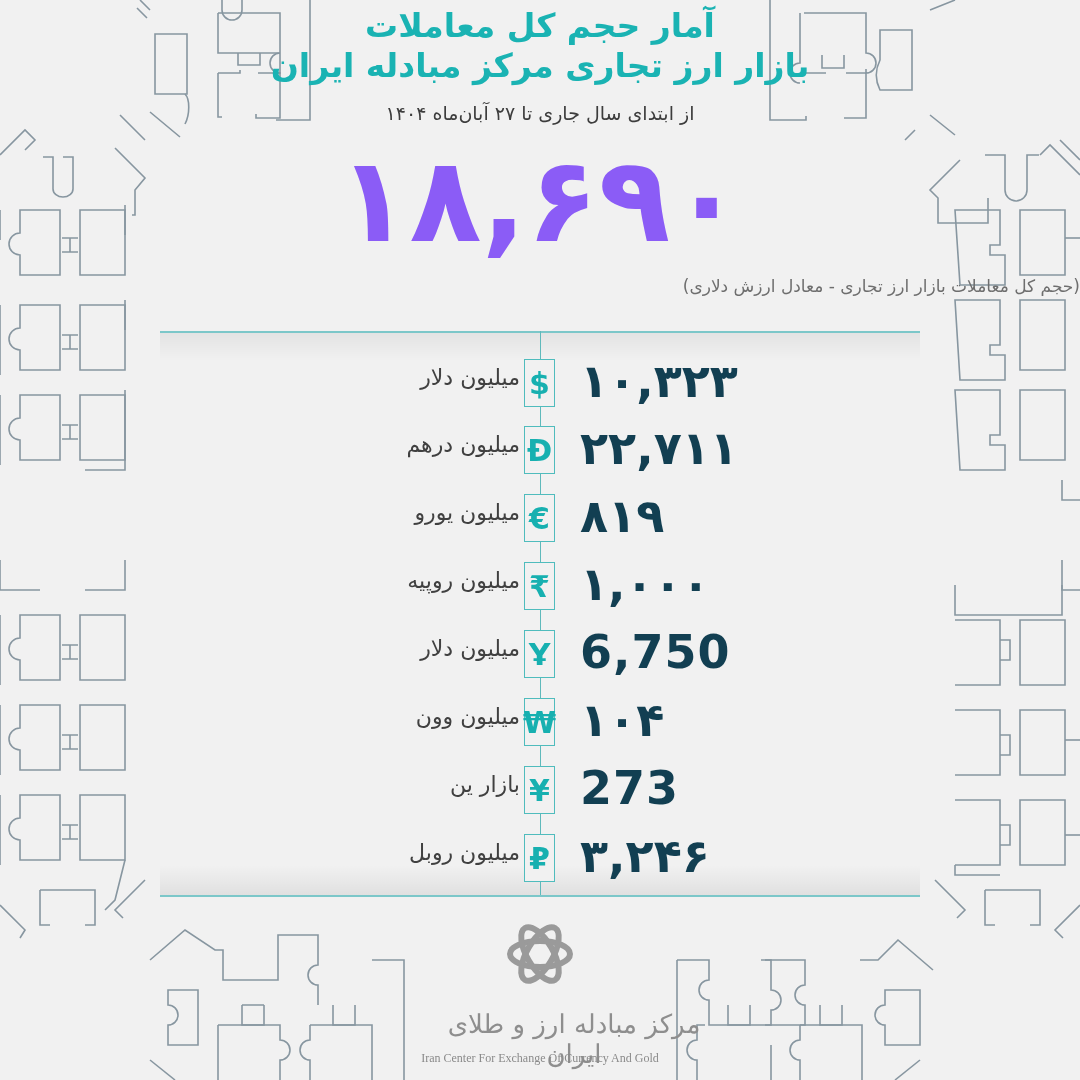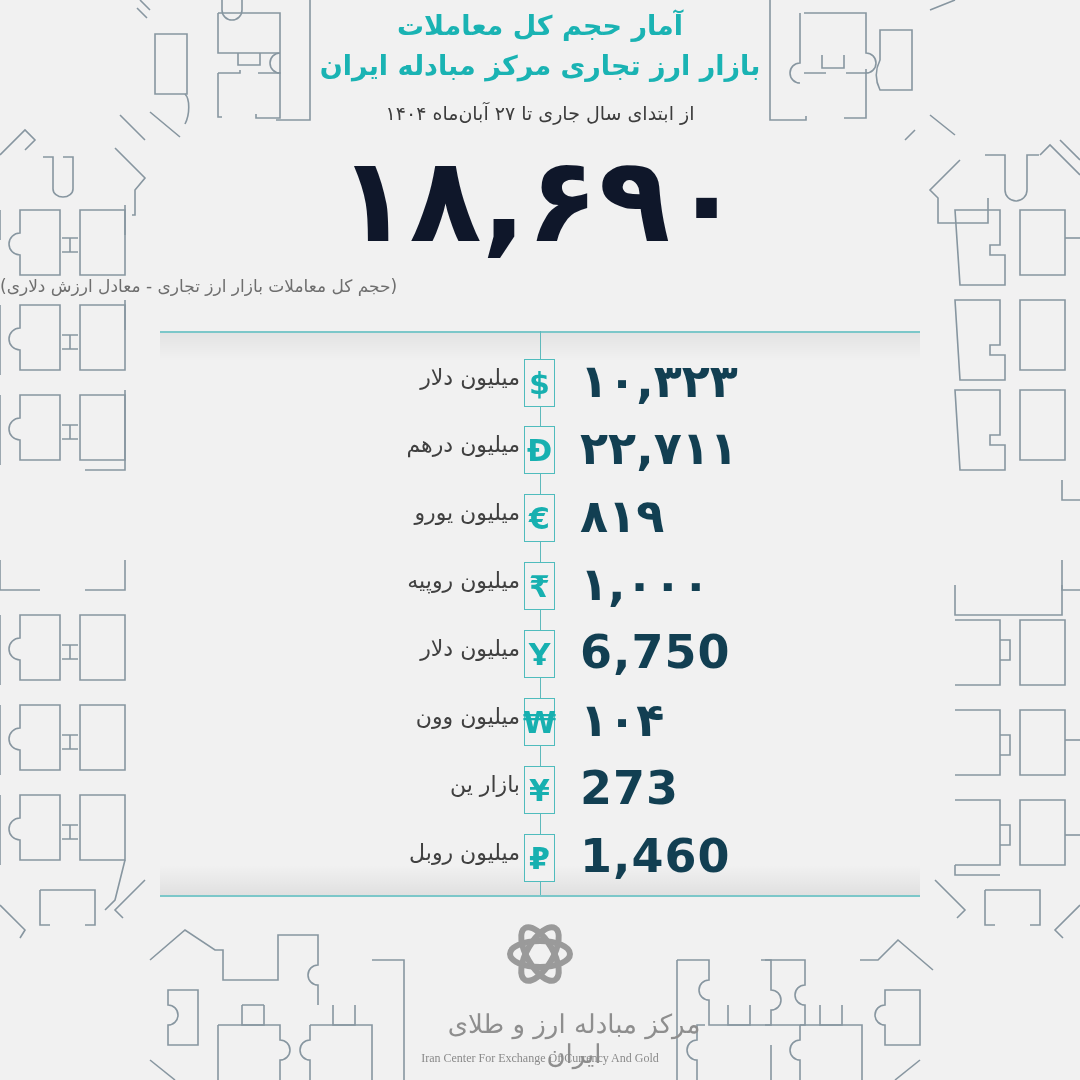--- a/index.html
+++ b/index.html
@@ -7,32 +7,32 @@
     width:1080px; height:1080px; overflow:hidden;
     background:#f1f1f1;
     font-family:"DejaVu Sans", sans-serif;
     position:relative;
   }
   .pattern { position:absolute; left:0; top:0; width:1080px; height:1080px; pointer-events:none; }
   .pattern path, .pattern polyline, .pattern line { fill:none; stroke:#8796a0; stroke-width:1.6; }
 
   .header { position:absolute; left:0; top:6px; width:1080px; text-align:center; direction:rtl; }
   .title1, .title2 {
-    color:#1ab3b3; font-weight:bold; font-size:27px; line-height:40px;
+    color:#1ab3b3; font-weight:bold; font-size:33px; line-height:40px;
     font-family:"DejaVu Sans", sans-serif;
   }
   .subtitle { color:#3d3d3d; font-size:19px; line-height:30px; margin-top:12px; }
 
   .big-number {
     position:absolute; left:0; top:130px; width:1080px; text-align:center;
-    color:#0f172a; font-weight:bold; font-size:118px; line-height:140px;
+    color:#8b5cf6; font-weight:bold; font-size:118px; line-height:140px;
     letter-spacing:2px; direction:rtl;
   }
   .big-caption {
-    position:absolute; left:0; top:276px; width:1080px; text-align:left;
+    position:absolute; left:0; top:276px; width:1080px; text-align:right;
     color:#6e6e6e; font-size:17px; direction:rtl;
   }
 
   .panel {
     position:absolute; left:160px; top:331px; width:760px; height:566px;
   }
   .panel-line-top, .panel-line-bottom {
     position:absolute; left:0; width:760px; height:2px; background:#7cc7c9;
   }
   .panel-line-top { top:0; }
@@ -242,21 +242,21 @@
     <span class="value">۱۰۴</span>
   </div>
   <div class="row" style="top:427px">
     <span class="label">بازار ین</span>
     <span class="icon-box">¥</span>
     <span class="value">273</span>
   </div>
   <div class="row" style="top:495px">
     <span class="label">میلیون روبل</span>
     <span class="icon-box">₽</span>
-    <span class="value">1,460</span>
+    <span class="value">۳,۲۴۶</span>
   </div>
 
   <div class="panel-line-bottom"></div>
 </div>
 
 <div class="logo">
   <svg class="logo-mark" viewBox="0 0 70 78">
     <ellipse cx="35" cy="39" rx="30" ry="13" transform="rotate(0 35 39)"></ellipse>
     <ellipse cx="35" cy="39" rx="30" ry="13" transform="rotate(60 35 39)"></ellipse>
     <ellipse cx="35" cy="39" rx="30" ry="13" transform="rotate(120 35 39)"></ellipse>

